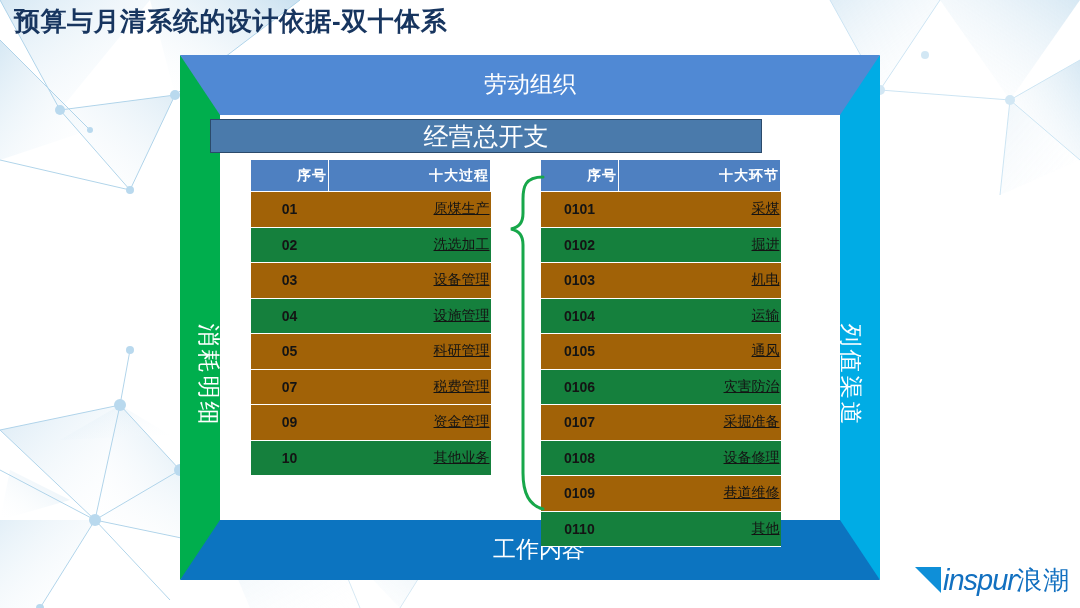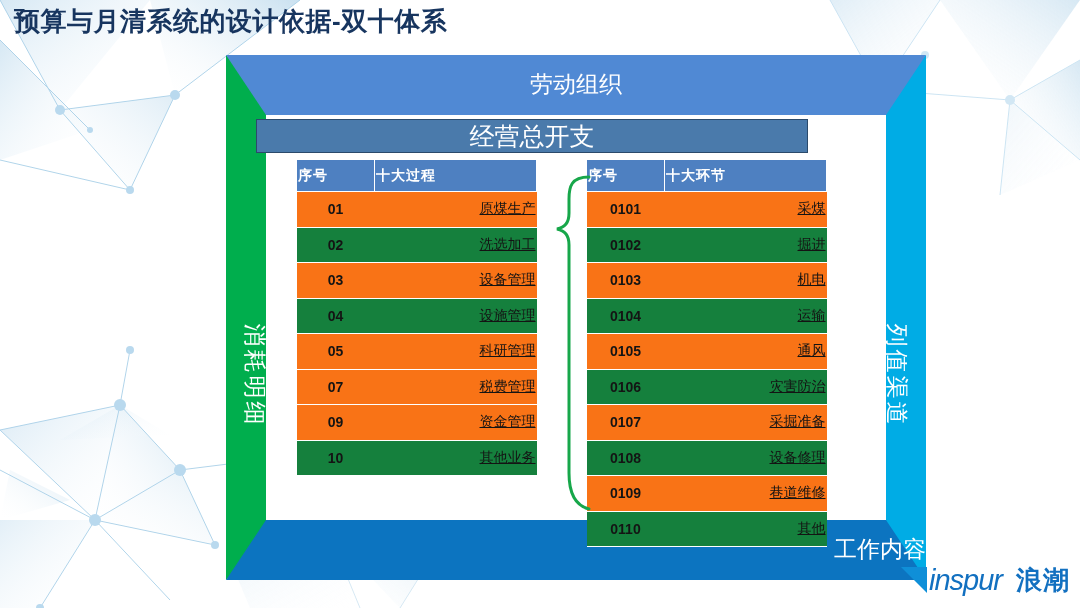--- a/index.html
+++ b/index.html
@@ -38,21 +38,20 @@
   }
 
   
   #diagram {
     position: absolute;
     left: 180px;
     top: 55px;
     width: 844px;
     height: 525px;
     z-index: 3;
-    margin-left: 46px;
   }
 
   
   #frame-svg {
     position: absolute;
     left: 0; top: 0;
     width: 700px;
     height: 525px;
   }
 
@@ -64,21 +63,22 @@
     white-space: nowrap;
   }
   #label-top {
     left: 0; top: 14px;
     width: 700px;
     text-align: center;
   }
   #label-bottom {
     left: 0; top: 479px;
     width: 700px;
-    text-align: right;
+    text-align: center;
+    padding-left: 9px;
   }
   #label-left {
     left: -62px;
     top: 305px;
     width: 180px;
     text-align: center;
     transform: rotate(-90deg) scale(-1, -1);
     letter-spacing: 3px;
   }
   #label-right {
@@ -127,41 +127,41 @@
   #table-left  { left: 70px;  width: 240px; }
   #table-right { left: 360px; width: 240px; }
 
   .proc-table th {
     background: #4e80c1;
     color: #ffffff;
     font-size: 14px;
     font-weight: bold;
     height: 29px;
     border: 1px solid #ffffff;
-    text-align: left;
+    text-align: right;
     letter-spacing: 1px;
   }
   .proc-table td {
     height: 32.5px;
     font-size: 14px;
     color: #141414;
     border: none;
     border-bottom: 1px solid #ffffff;
   }
   .proc-table td.c-no {
     text-align: center;
     font-weight: bold;
     width: 78px;
   }
   .proc-table td.c-name {
     text-align: right;
     padding-left: 12px;
     text-decoration: underline;
   }
-  .proc-table tr.odd td  { background: #f97316; }
+  .proc-table tr.odd td  { background: #a16207; }
   .proc-table tr.even td { background: #15803d; }
 
   .col-no   { width: 78px; }
   .col-name { width: 162px; }
 
   
   #brace {
     position: absolute;
     left: 305px;
     top: 118px;
@@ -186,23 +186,23 @@
   }
   #logo-text {
     font-size: 29px;
     font-weight: normal;
     font-style: italic;
     color: #1270c0;
     letter-spacing: -1px;
   }
   #logo-cn {
     font-size: 26px;
-    font-weight: bold;
+    font-weight: normal;
     color: #1270c0;
-    margin-left: 14px;
+    margin-left: 0;
     letter-spacing: 1px;
   }
 </style>
 </head>
 <body>
 
 <svg id="bg-decor" viewBox="0 0 1080 608" preserveAspectRatio="none">
   <defs>
     <linearGradient id="poly1" x1="0" y1="0" x2="1" y2="1">
       <stop offset="0%" stop-color="#cfe4f2" stop-opacity="0.85"></stop>

